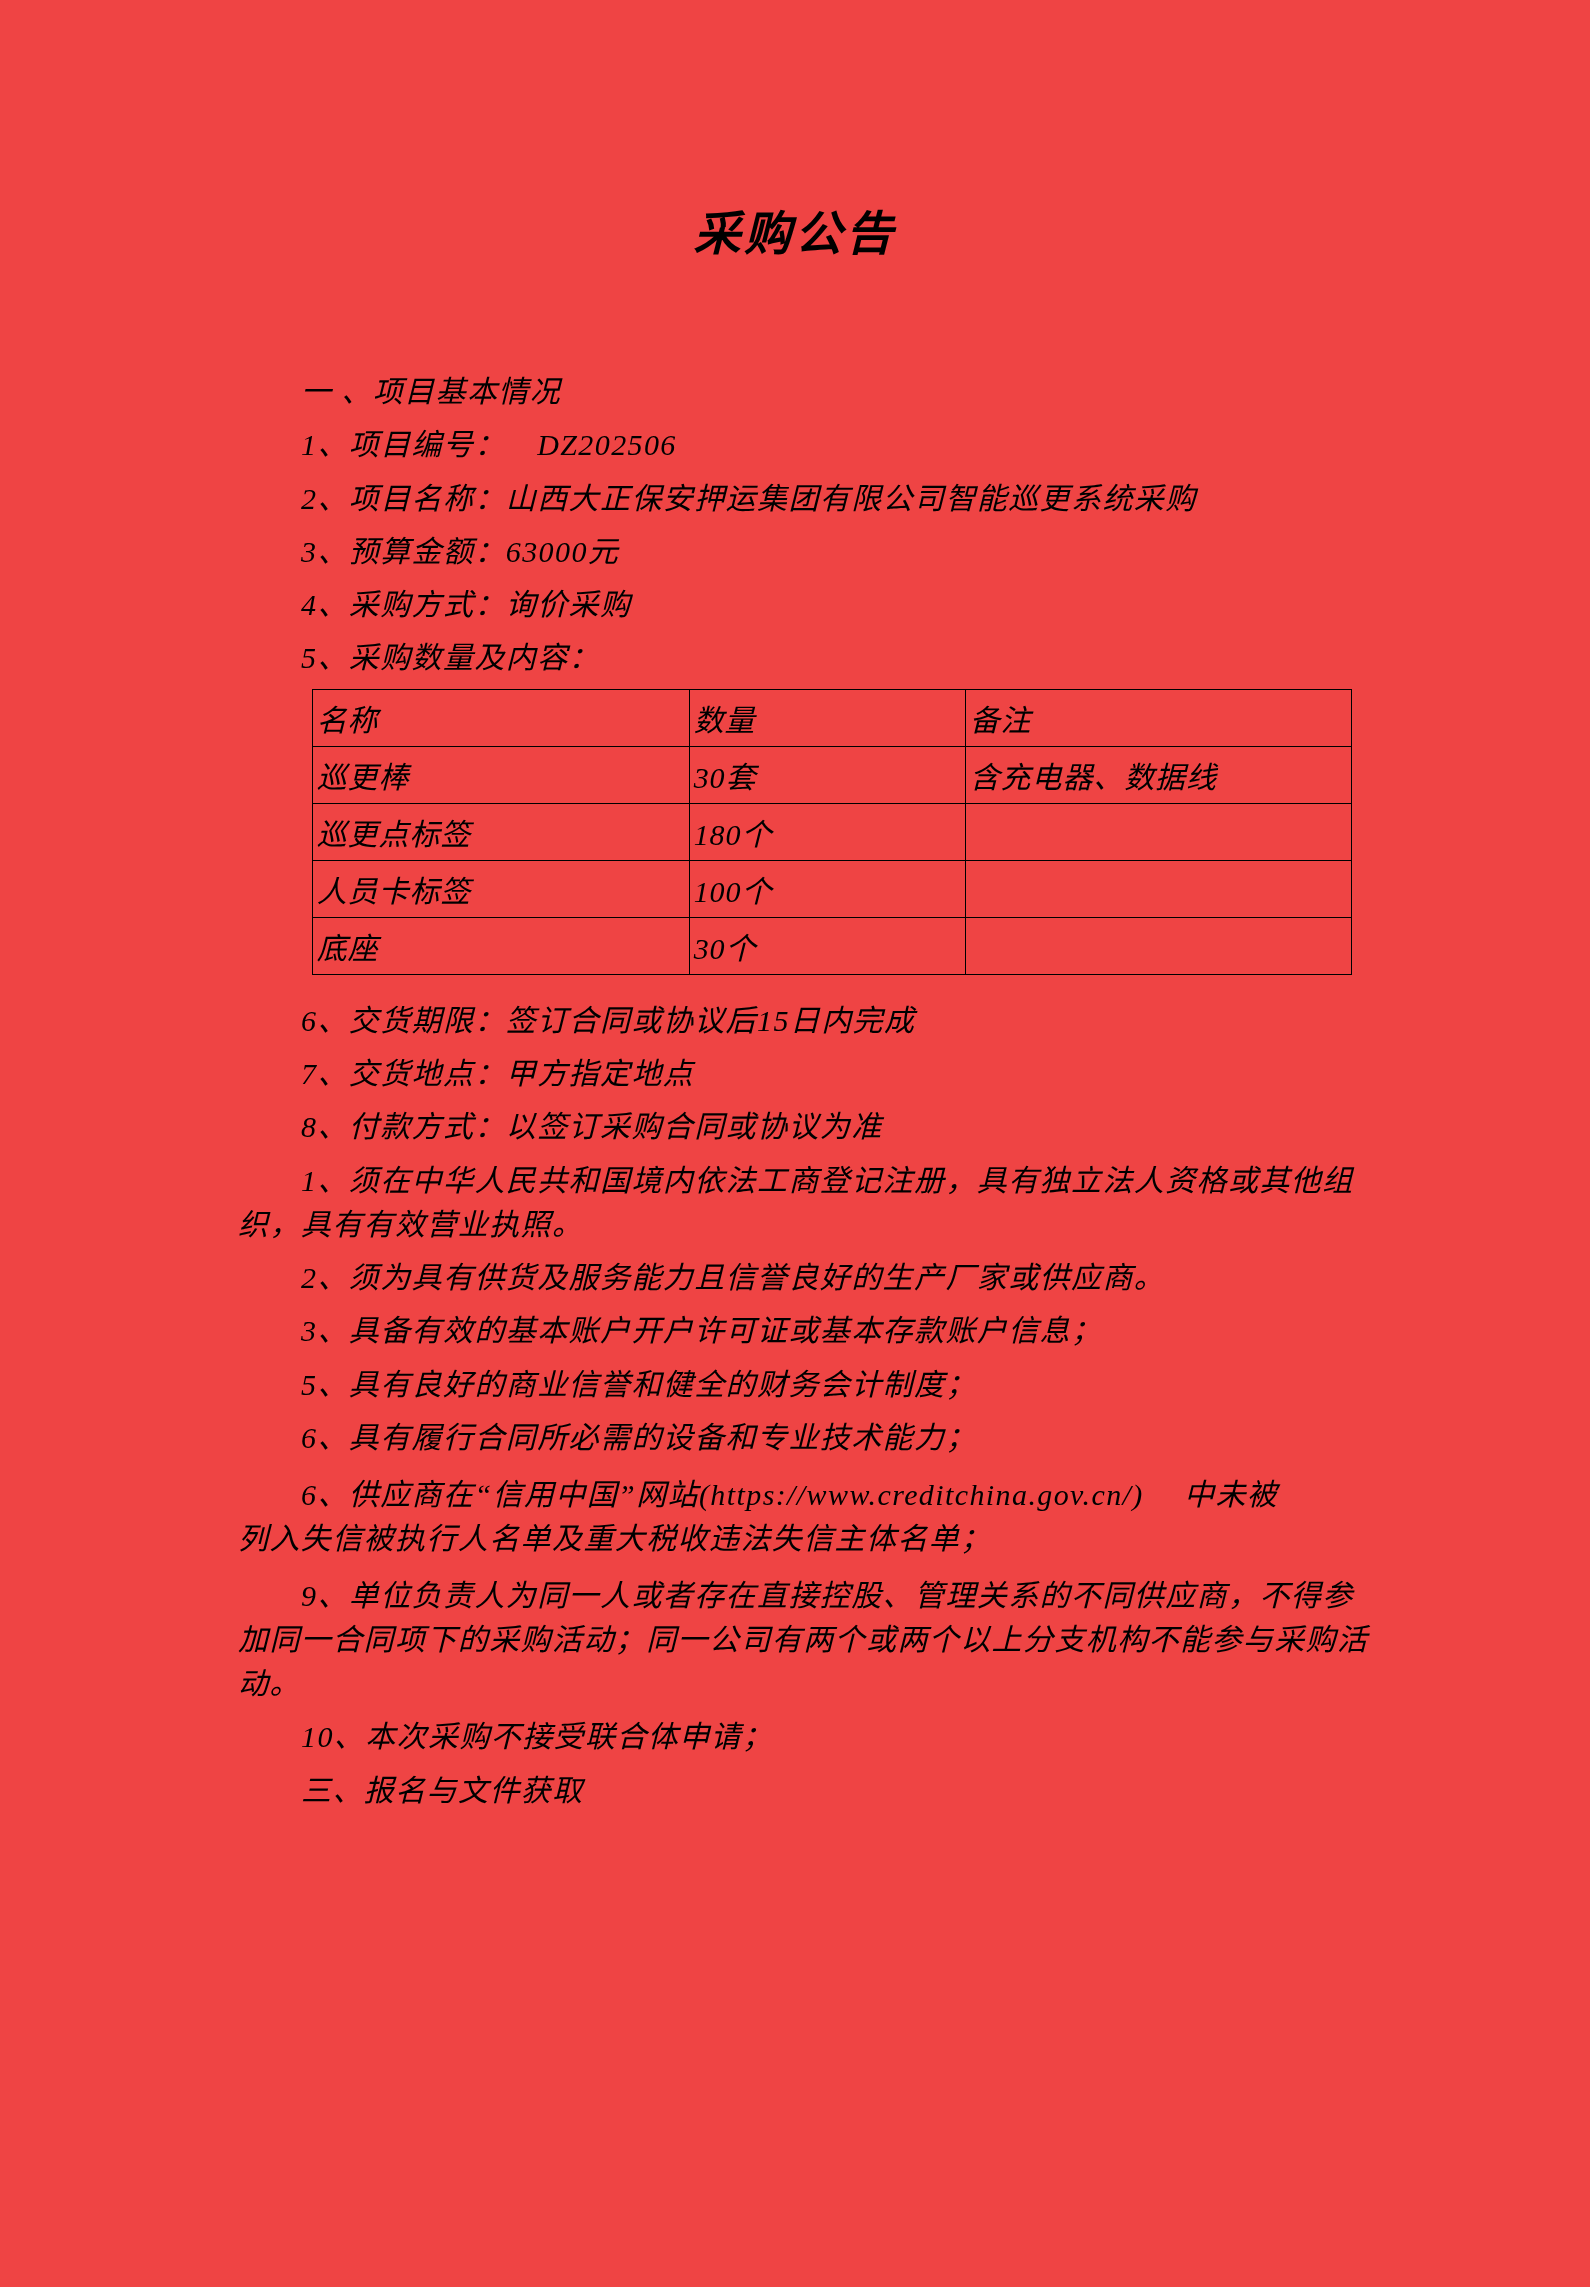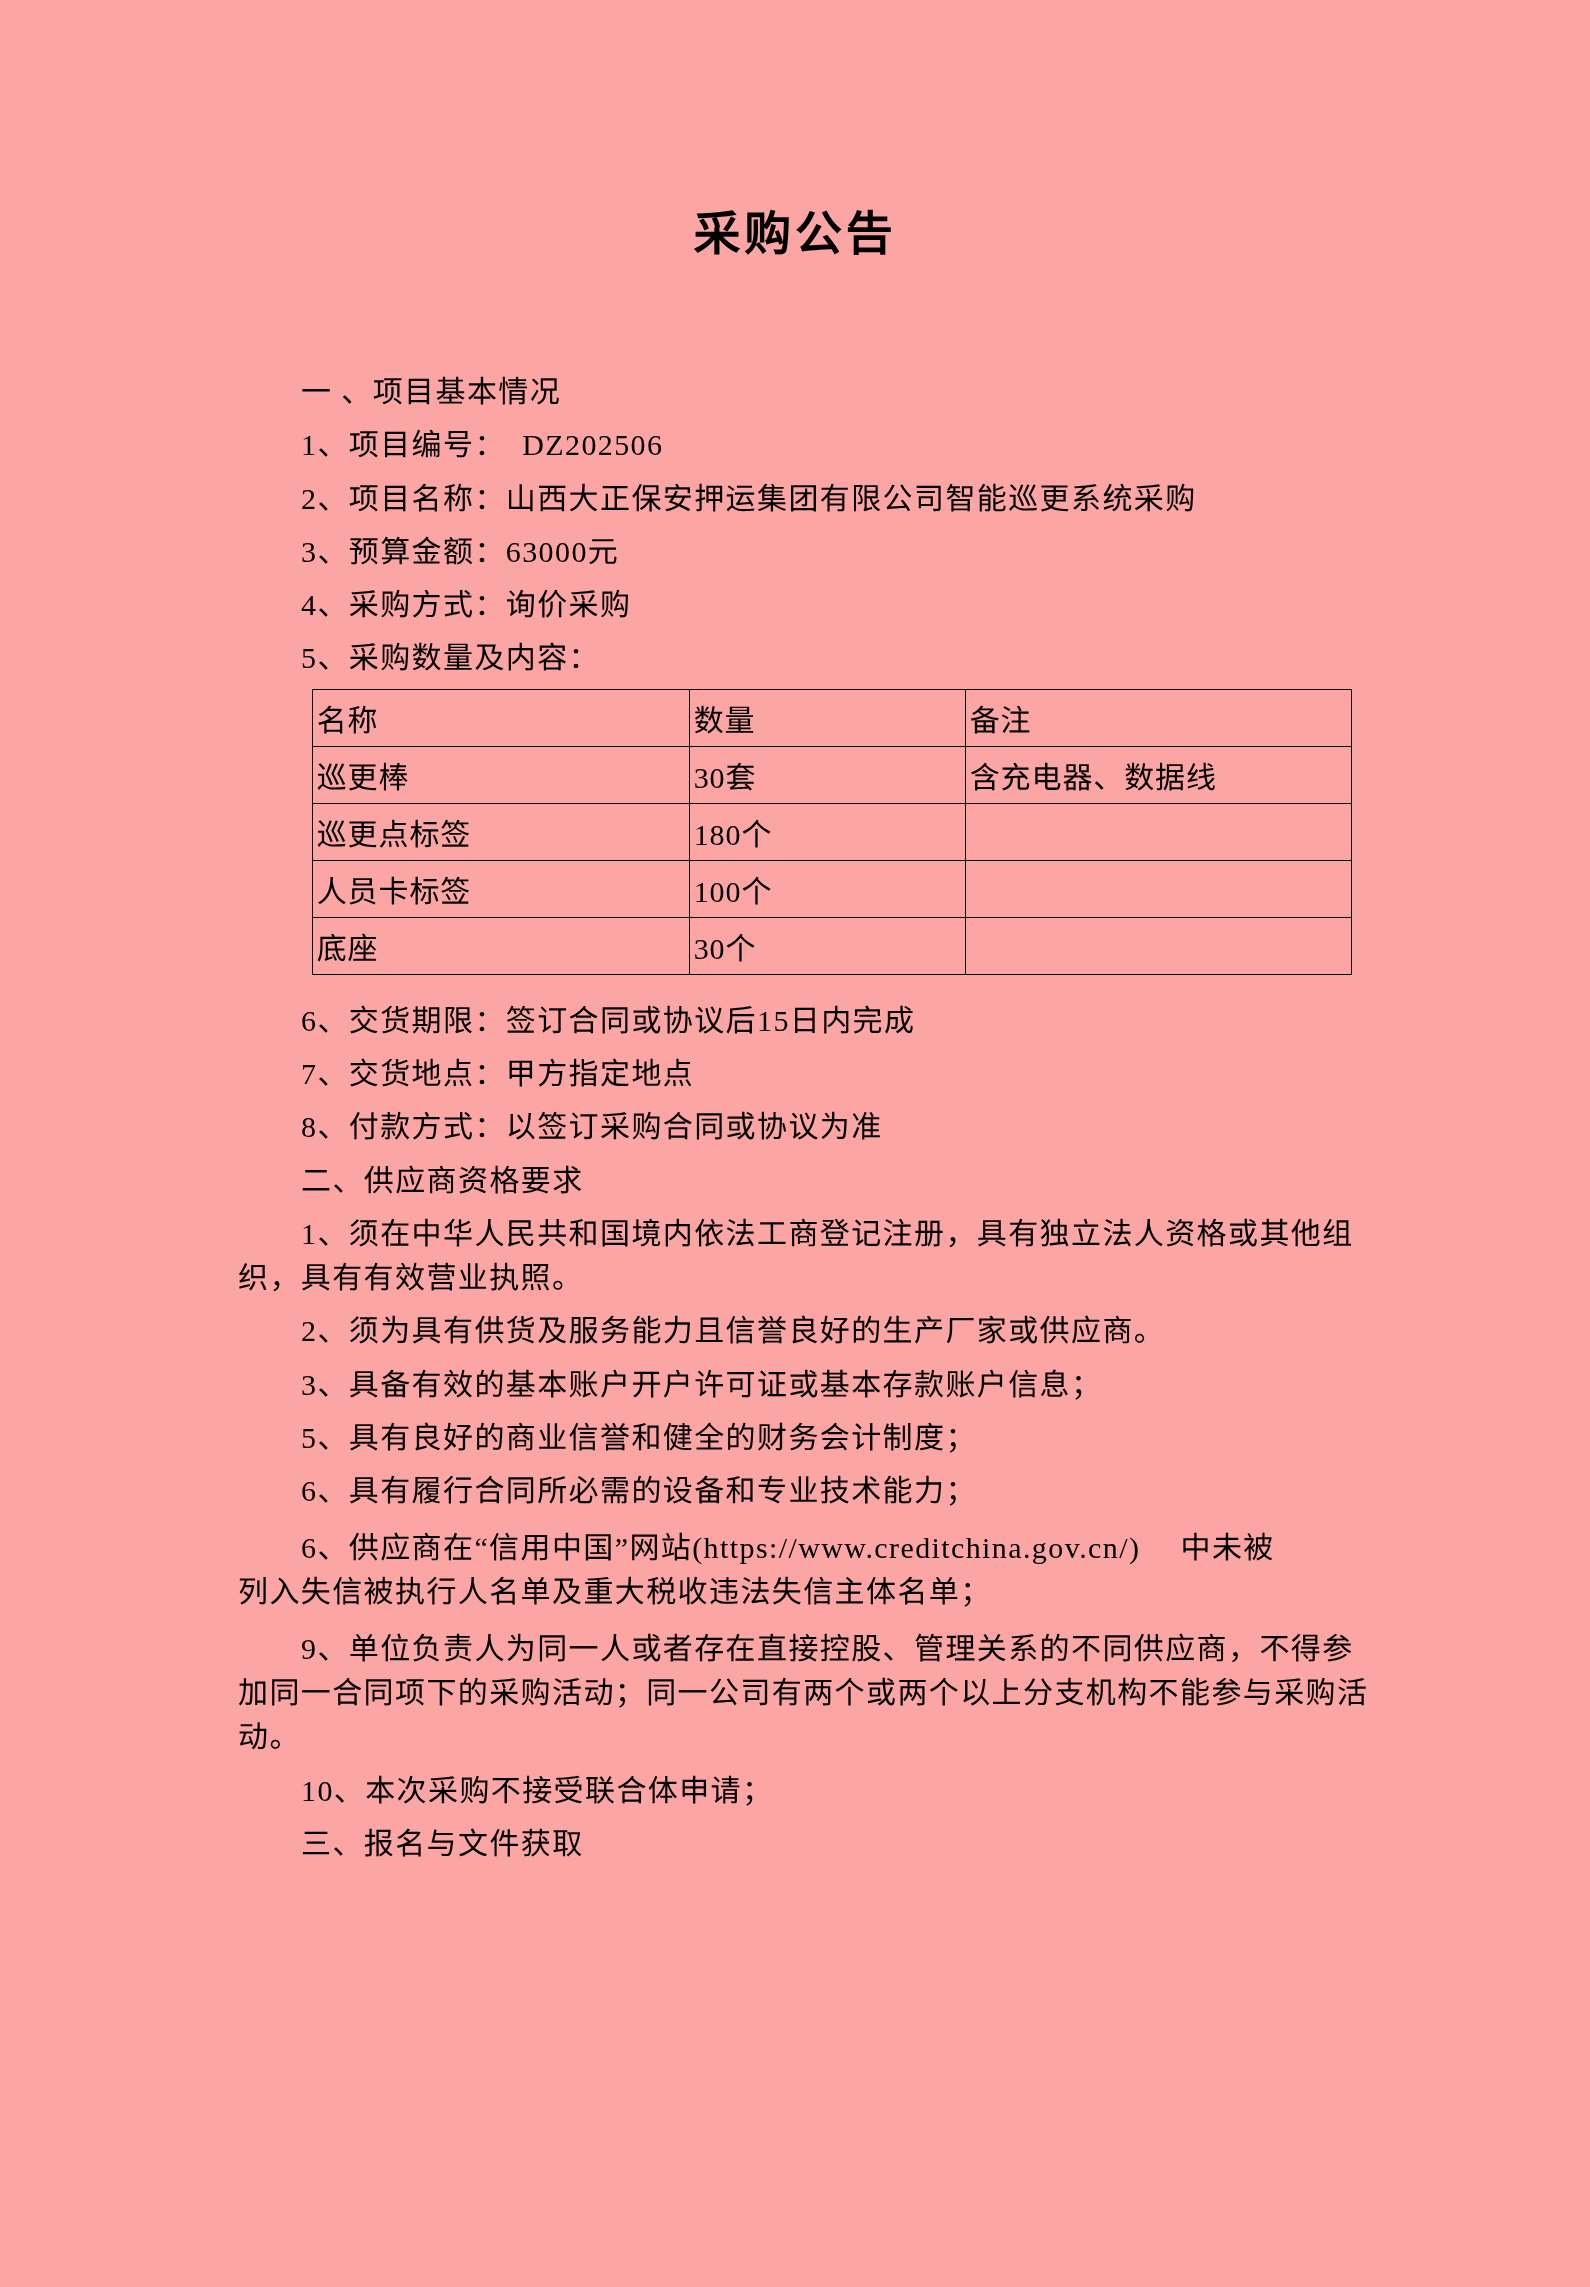--- a/index.html
+++ b/index.html
@@ -4,22 +4,23 @@
 <style>
   html,body { margin:0; padding:0; background:#ffffff; }
   body {
     font-family: "Liberation Serif", "DejaVu Serif", serif;
     color:#000000;
   }
   .page {
     position:relative;
     width:1590px;
     height:2288px;
-    background:#fca5a5;
+    background:#ef4444;
     overflow:hidden;
+    font-style:italic;
   }
   .doc-title {
     position:absolute;
     top:205px;
     left:0;
     width:100%;
     margin:0;
     text-align:center;
     font-size:47px;
     line-height:58px;
@@ -113,21 +114,20 @@
           <td>30个</td>
           <td></td>
         </tr>
       </tbody>
     </table>
 
     <p>6、交货期限：签订合同或协议后15日内完成</p>
     <p>7、交货地点：甲方指定地点</p>
     <p>8、付款方式：以签订采购合同或协议为准</p>
 
-    <p>二、供应商资格要求</p>
     <p>1、须在中华人民共和国境内依法工商登记注册，具有独立法人资格或其他组
 织，具有有效营业执照。</p>
     <p>2、须为具有供货及服务能力且信誉良好的生产厂家或供应商。</p>
     <p>3、具备有效的基本账户开户许可证或基本存款账户信息；</p>
     <p>5、具有良好的商业信誉和健全的财务会计制度；</p>
     <p>6、具有履行合同所必需的设备和专业技术能力；</p>
     <p class="gap-lg">6、供应商在“信用中国”网站(https://www.creditchina.gov.cn/)　 中未被
 列入失信被执行人名单及重大税收违法失信主体名单；</p>
     <p class="gap-lg">9、单位负责人为同一人或者存在直接控股、管理关系的不同供应商，不得参
 加同一合同项下的采购活动；同一公司有两个或两个以上分支机构不能参与采购活

